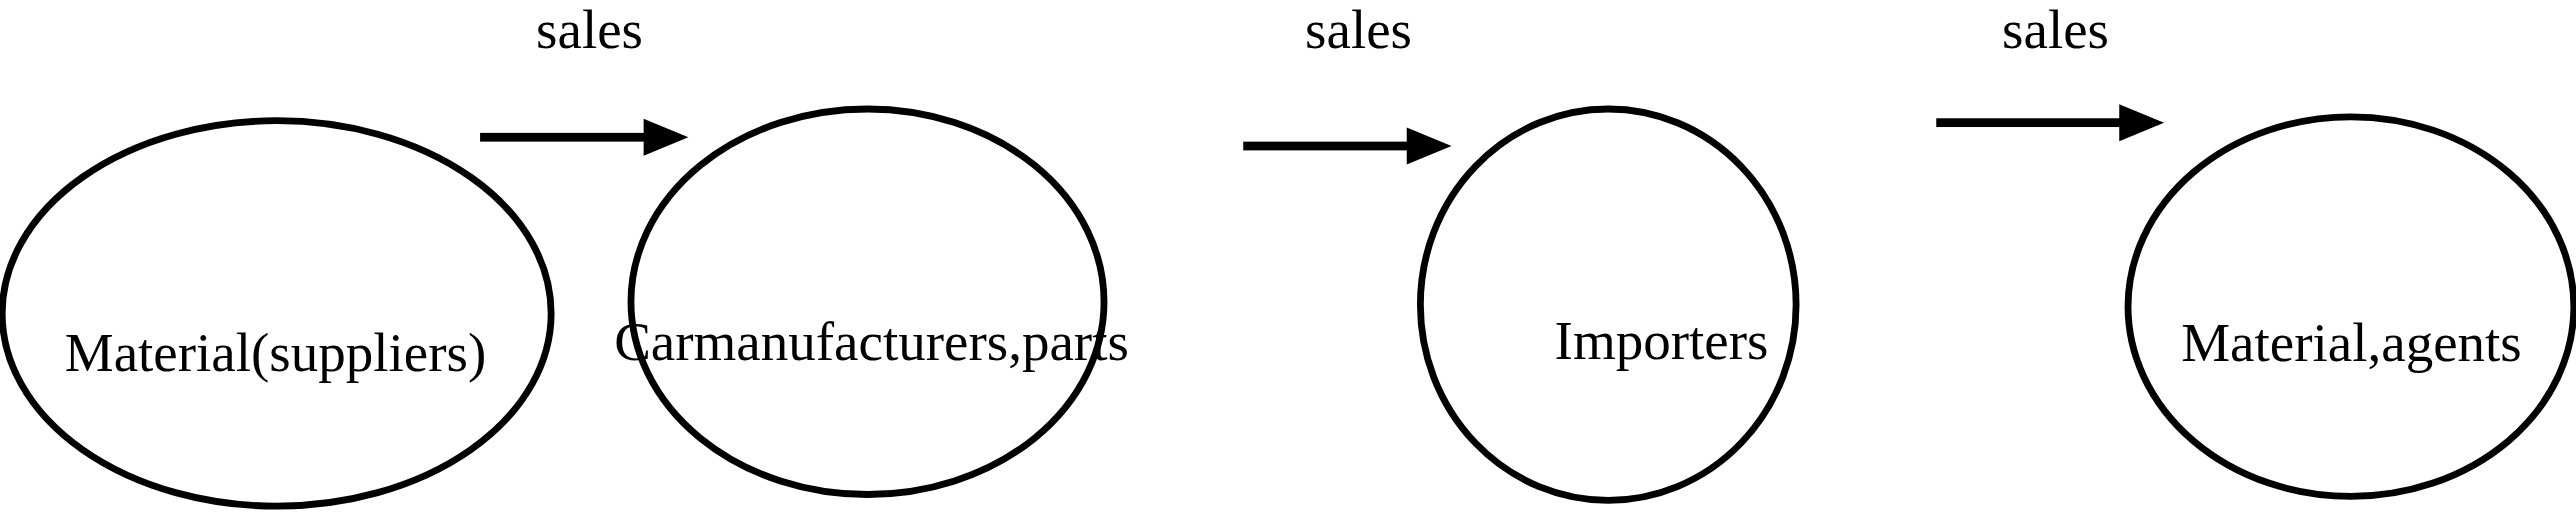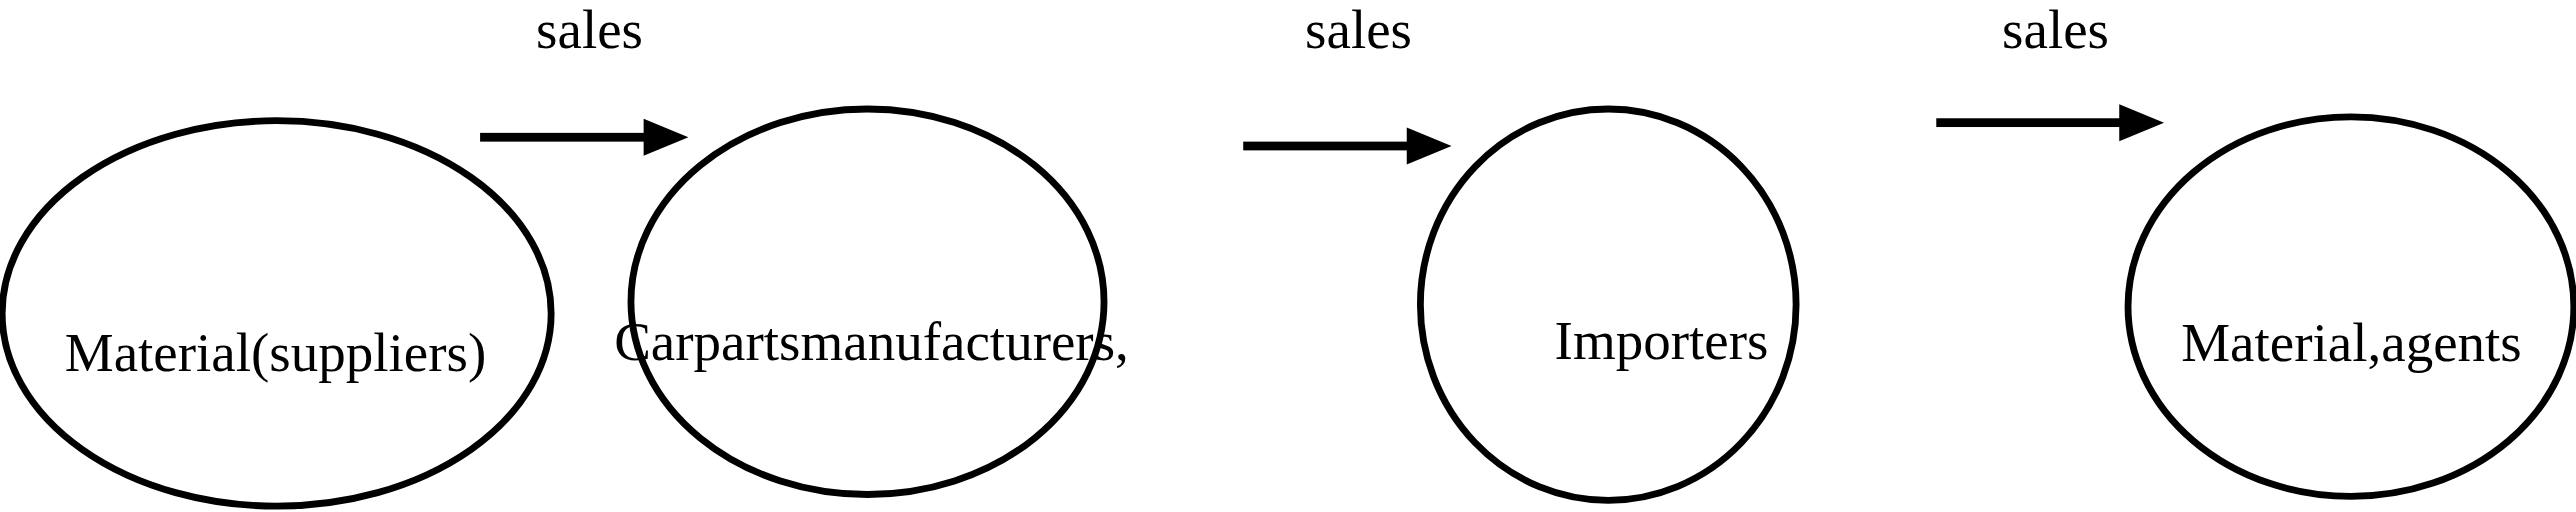--- a/index.html
+++ b/index.html
@@ -77,22 +77,22 @@
     </g>
   </svg>
 
   <div class="node-label" style="left:32px; top:209px; width:487px; height:216px;">
     <span class="line">Material</span>
     <span class="line">(suppliers)</span>
   </div>
 
   <div class="node-label" style="left:628px; top:198px; width:487px; height:216px;">
     <span class="line">Car</span>
+    <span class="line">manufacturers,</span>
     <span class="line">parts</span>
-    <span class="line">manufacturers,</span>
   </div>
 
   <div class="node-label" style="left:1418px; top:269px; width:487px; height:72px;">
     <span class="line">Importers</span>
   </div>
 
   <div class="node-label" style="left:2108px; top:235px; width:487px; height:144px;">
     <span class="line">Material,</span>
     <span class="line">agents</span>
   </div>

